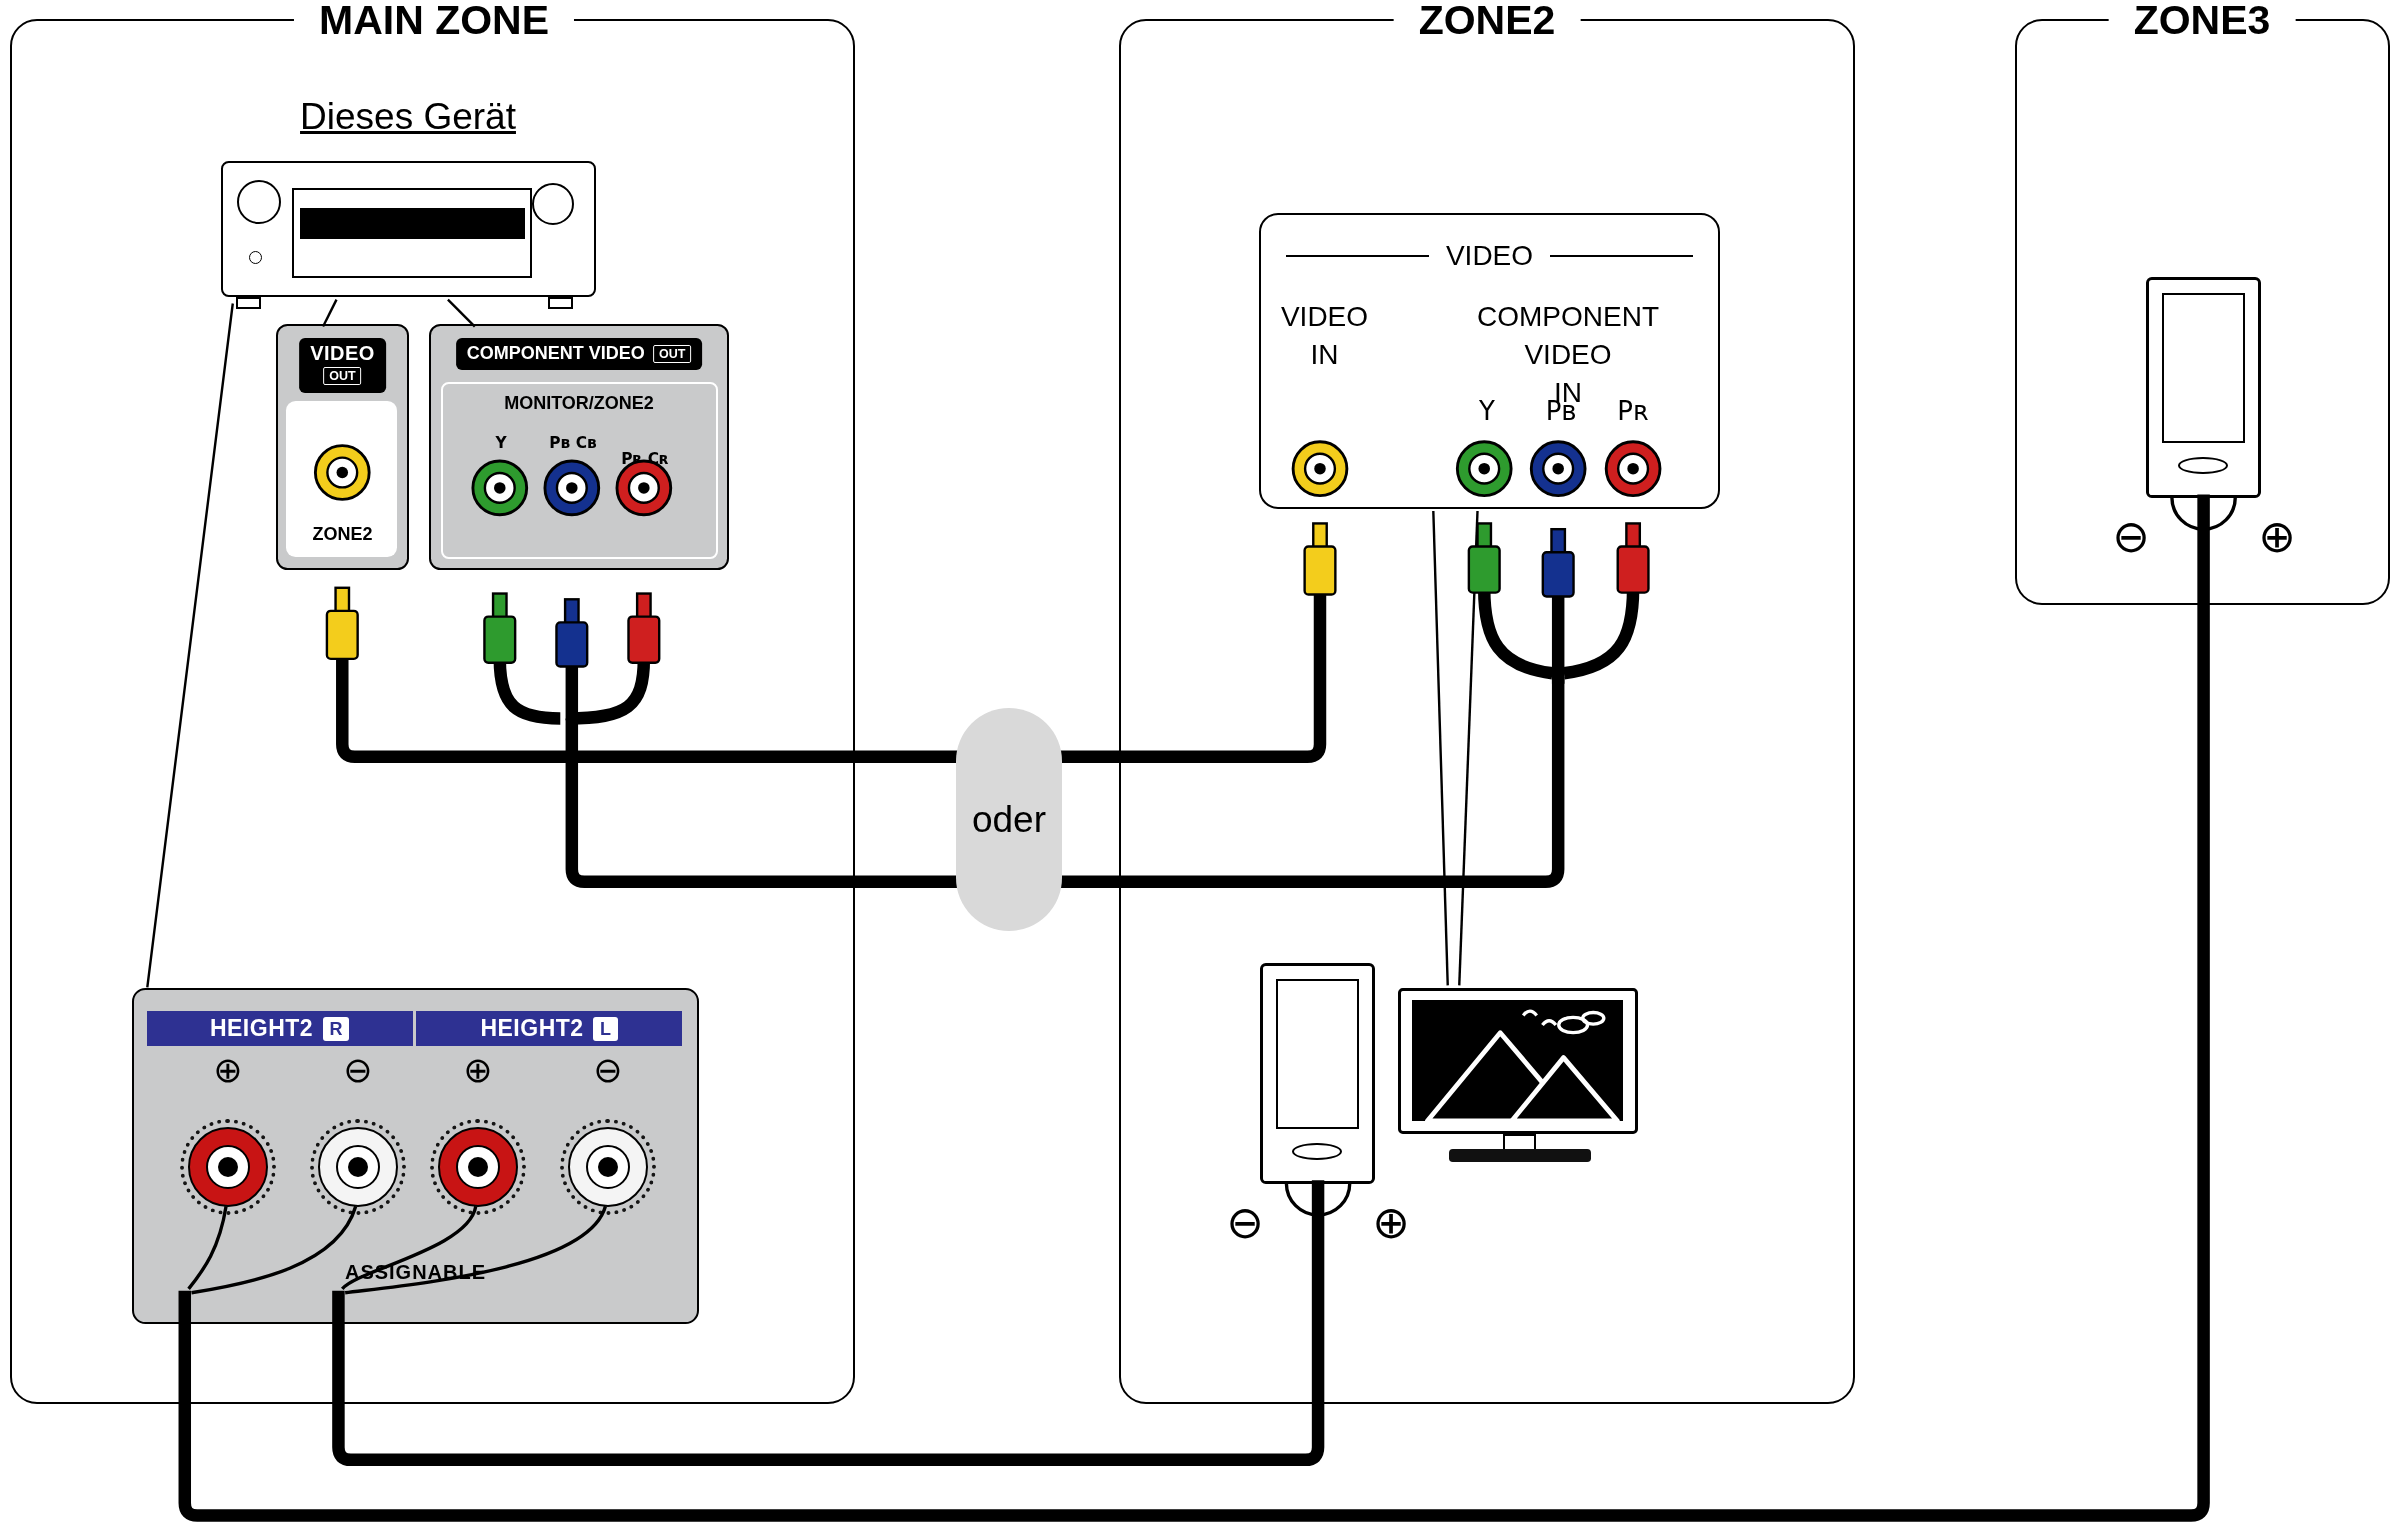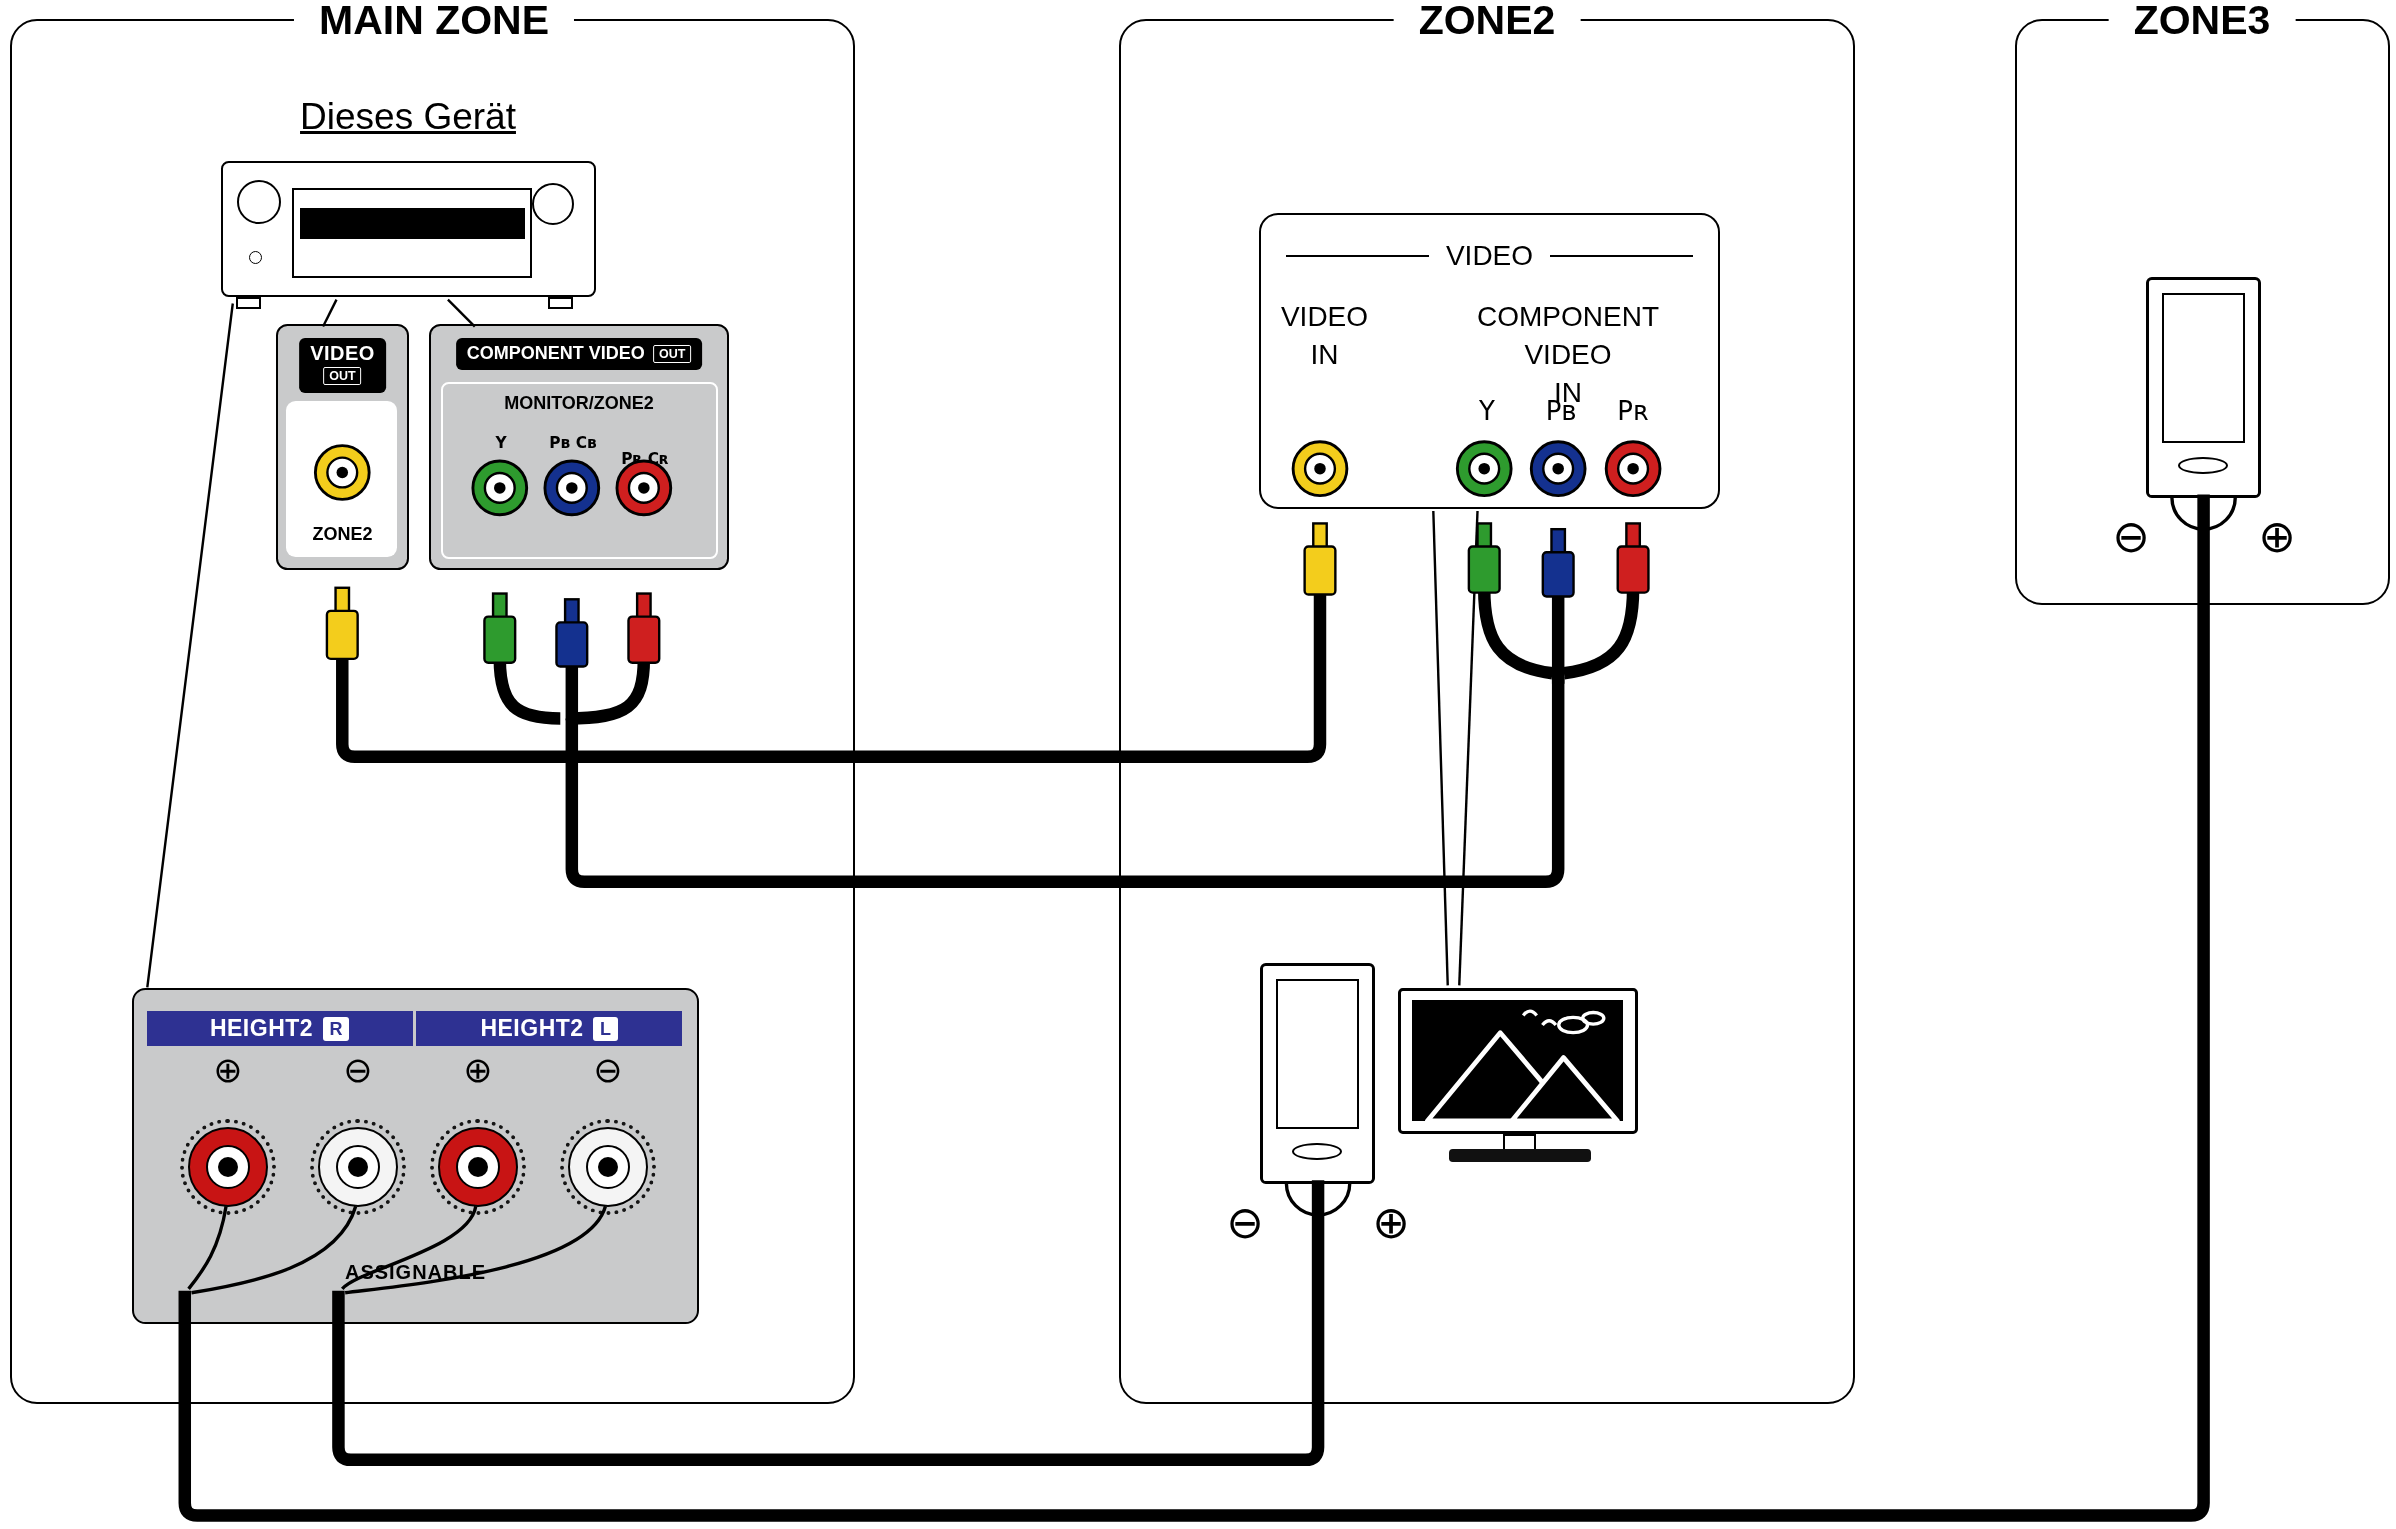--- a/index.html
+++ b/index.html
@@ -309,15 +309,16 @@
         <circle cx="1700" cy="488" r="28" stroke="#000" stroke-width="3" fill="#cf1f1f"></circle>
         <circle cx="1700" cy="488" r="15.5" fill="#fff" stroke="#000" stroke-width="2.5"></circle>
         <circle cx="1700" cy="488" r="6" fill="#000"></circle>
       </g>
     </g>
 
     <path class="loop" d="M1339 1232 A33 33 0 0 0 1405 1232"></path>
     <path class="loop" d="M2261 518 A33 33 0 0 0 2327 518"></path>
   </svg>
 
+  <div class="oder-pill" style="left:956px;top:708px;width:106px;height:223px;">oder</div>
 
 </div>
 
 
 </body></html>

